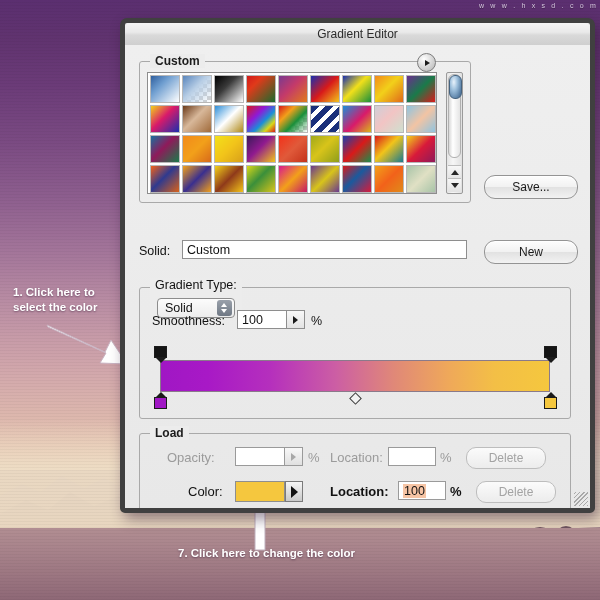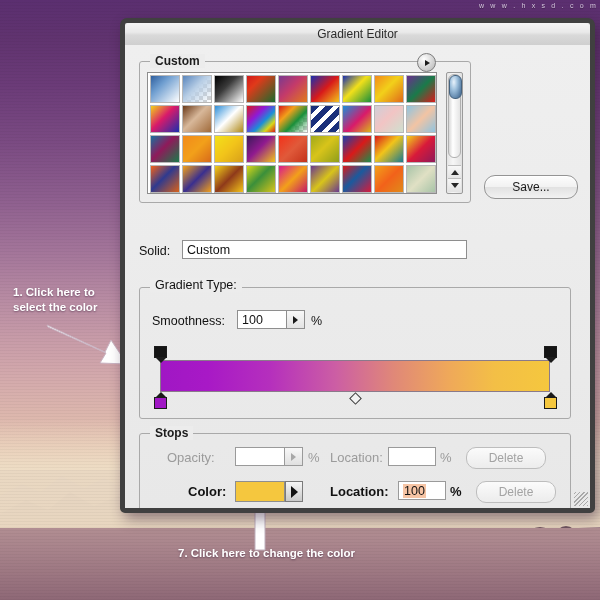--- a/index.html
+++ b/index.html
@@ -394,27 +394,35 @@
         <div class="scrollArrow up">
           <i></i>
         </div>
         <div class="scrollArrow down">
           <i></i>
         </div>
       </div>
     </div>
 
     <div class="aquaBtn" id="btnSave">Save...</div>
+    <div class="aquaBtn" id="btnNew">New</div>
 
     <span id="nameLabel">Solid:</span>
     <div id="nameInput">Custom</div>
 
     <div class="group" id="gtGroup">
       <div id="gtLegendRow">
         <span id="gtLabel">Gradient Type:</span>
+        <div id="gtSelect">
+          <span>Solid</span>
+          <span class="stepper">
+            <i class="u"></i>
+              <i class="d"></i>
+          </span>
+        </div>
       </div>
 
       <span id="smLabel">Smoothness:</span>
       <div id="smInput">100</div>
       <div id="smPop">
         <span class="tri"></span>
       </div>
       <span id="smPct">%</span>
 
       <div id="gradWrap">
@@ -436,35 +444,35 @@
         <div class="colStop" style="left:392px;">
           <div class="pt"></div>
           <div class="box" id="cs1" style="background: rgb(245, 199, 62);"></div>
         </div>
 
         <div id="midpoint" style="left: 199px;"></div>
       </div>
     </div>
 
     <div class="group" id="stopsGroup">
-      <span class="legend">Stops</span>
+      <span class="legend">Load</span>
 
       <span class="fldLabel dim" style="left:27px;top:16px;">Opacity:</span>
       <div class="txtBox" style="left:95px;top:13px;width:50px;"></div>
       <div class="popBtn dimmed" style="left:145px;top:13px;">
         <span class="tri"></span>
       </div>
       <span class="fldLabel dim" style="left:168px;top:16px;">%</span>
 
       <span class="fldLabel dim" style="left:190px;top:16px;">Location:</span>
       <div class="txtBox" style="left:248px;top:13px;width:48px;"></div>
       <span class="fldLabel dim" style="left:300px;top:16px;">%</span>
       <div class="delBtn" style="left:326px;top:13px;">Delete</div>
 
-      <span class="fldLabel dark" style="left:48px;top:50px;font-weight:bold;">Color:</span>
+      <span class="fldLabel dark" style="left:48px;top:50px;font-weight:normal;">Color:</span>
       <div id="colorSwatchWrap">
         <div id="colorSwatch" style="background: rgb(245, 199, 62);"></div>
         <div id="colorPop">
           <span class="tri"></span>
         </div>
       </div>
 
       <span class="fldLabel dark" style="left:190px;top:50px;font-weight:bold;">Location:</span>
       <div class="txtBox" style="left:258px;top:47px;width:48px;">
         <span class="selNum">100</span>

